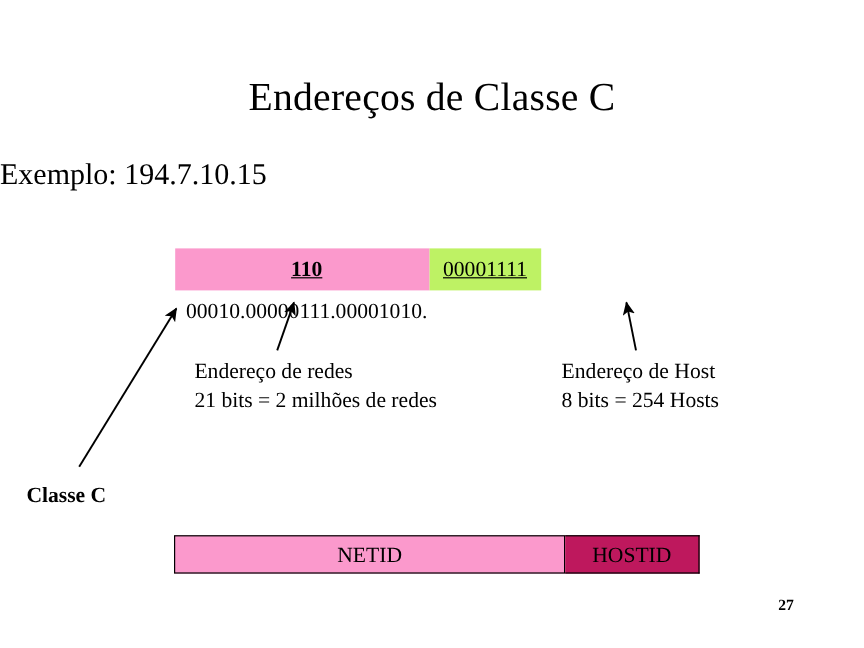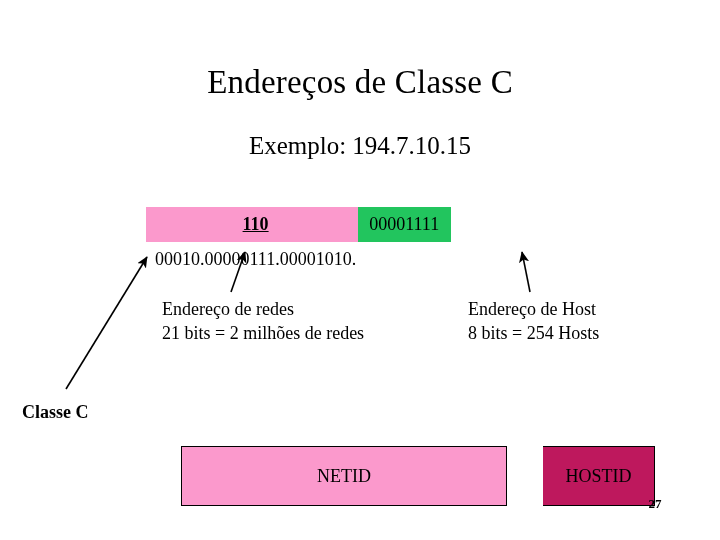--- a/index.html
+++ b/index.html
@@ -30,21 +30,21 @@
     font-size: 33px;
     line-height: 40px;
     letter-spacing: 0.2px;
     white-space: nowrap;
   }
   .subtitle {
     position: absolute;
     left: 0;
     top: 130px;
     width: 720px;
-    text-align: center;
+    text-align: left;
     font-size: 25px;
     line-height: 32px;
     white-space: nowrap;
   }
   
   .bitbar {
     position: absolute;
     left: 146px;
     top: 207px;
     height: 35px;
@@ -94,30 +94,29 @@
   
   .idbar {
     position: absolute;
     left: 145px;
     top: 446px;
     height: 44px;
     display: flex;
     box-sizing: border-box;
   }
   .idbar .cell {
-    height: 60px;
+    height: 32px;
     box-sizing: border-box;
     border: 1px solid #000000;
     display: flex;
     align-items: center;
     justify-content: center;
     font-size: 18px;
     line-height: 20px;
     white-space: nowrap;
-    margin-left: 36px;
   }
   .idbar .cell-net { width: 326px; }
   .idbar .cell-host { width: 112px; border-left: none; }
   
   .arrows {
     position: absolute;
     left: 0; top: 0;
     width: 720px; height: 540px;
     pointer-events: none;
   }
@@ -140,21 +139,21 @@
 
   <div class="title">Endereços de Classe C</div>
 
   <div class="subtitle">Exemplo: 194.7.10.15</div>
 
   <div class="bitbar">
     <div class="seg seg-net" id="seg-net" style="background: rgb(251, 153, 204); flex-direction: column;">
       <span class="bold-prefix">110</span>
         <span>00010.00000111.00001010.</span>
     </div>
-    <div class="seg seg-host" id="seg-host" style="background: #22c55e;">
+    <div class="seg seg-host" id="seg-host" style="background: #bef264; text-decoration: underline;">
       <span>00001111</span>
     </div>
   </div>
 
   <svg class="arrows" viewBox="0 0 720 540" xmlns="http://www.w3.org/2000/svg">
     <defs>
       <marker id="ah" markerWidth="9" markerHeight="9" refX="6.5" refY="3.2" orient="auto" markerUnits="strokeWidth">
         <path d="M0,0 L7,3.2 L0,6.4 L1.7,3.2 z" fill="#000000"></path>
       </marker>
     </defs>

